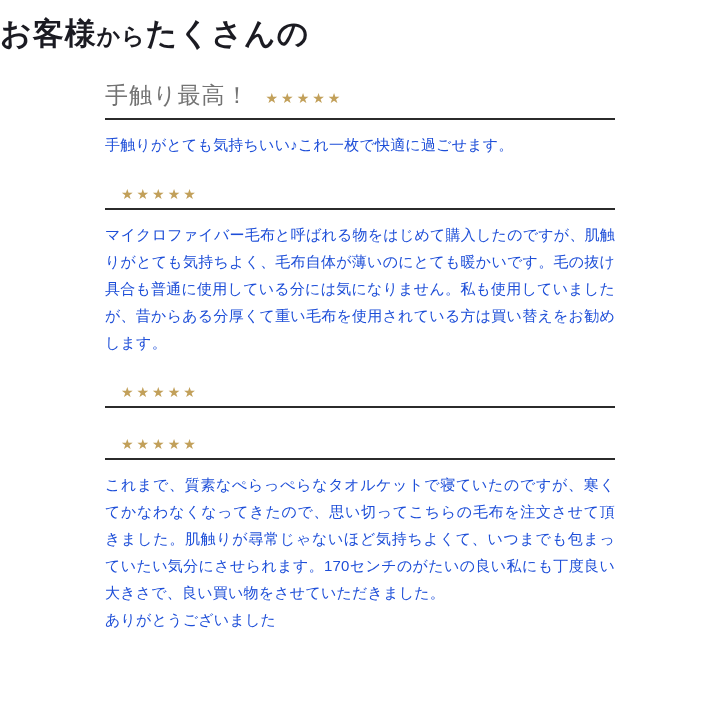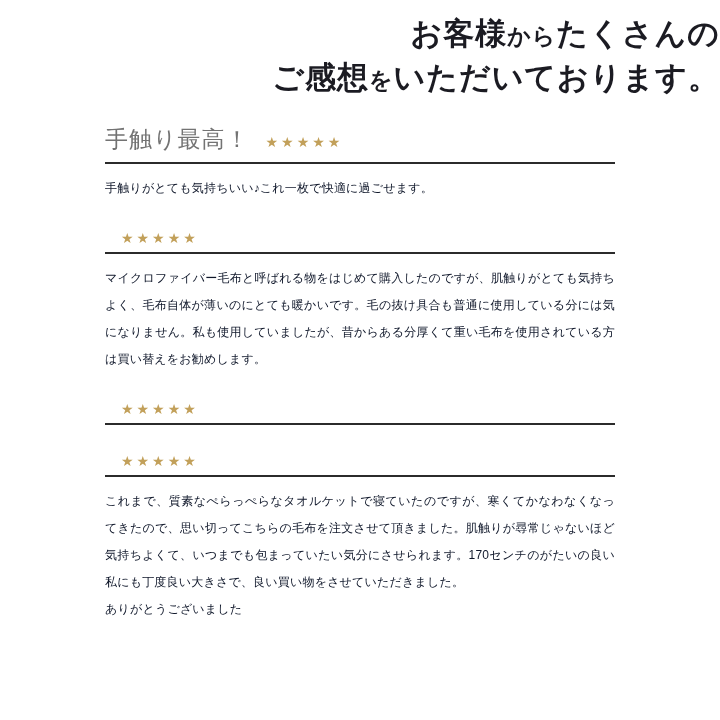--- a/index.html
+++ b/index.html
@@ -8,21 +8,21 @@
     position: relative;
     width: 720px;
     height: 720px;
     background: #ffffff;
     overflow: hidden;
     font-family: "Liberation Sans", "DejaVu Sans", sans-serif;
   }
   
   .title {
     padding-top: 13px;
-    text-align: right;
+    text-align: left;
     font-family: "Liberation Serif", "DejaVu Serif", serif;
     color: #1b1b22;
     letter-spacing: 1px;
     line-height: 40px;
   }
   .title-line { display: block; white-space: nowrap; }
   .t-lg { font-size: 31px; }
   .t-sm { font-size: 23px; }
   
   .content {
@@ -49,36 +49,35 @@
     color: #c2a05a;
     line-height: 1;
     padding-top: 3px;
   }
   .divider {
     border: none;
     border-top: 2px solid #2b2b2b;
     margin: 7px 0 11px 0;
   }
   .review-body {
-    font-size: 12px;
+    font-size: 15px;
     line-height: 27px;
-    color: #0f172a;
+    color: #1d4ed8;
     letter-spacing: 0.2px;
     white-space: pre-line;
     text-align: justify;
   }
 </style>
 </head>
 <body>
 
 <div class="page">
 
   <h1 class="title">
     <span class="title-line"><span class="t-lg">お客様</span><span class="t-sm">から</span><span class="t-lg">たくさんの</span></span>
-    <span class="title-line"><span class="t-lg">ご感想</span><span class="t-sm">を</span><span class="t-lg">いただいております。</span></span>
   </h1>
 
   <div class="content">
 
     <section class="review">
       <div class="review-header">
         <h2 class="review-heading">手触り最高！</h2>
         <span class="stars">★★★★★</span>
       </div>
       <hr class="divider">

